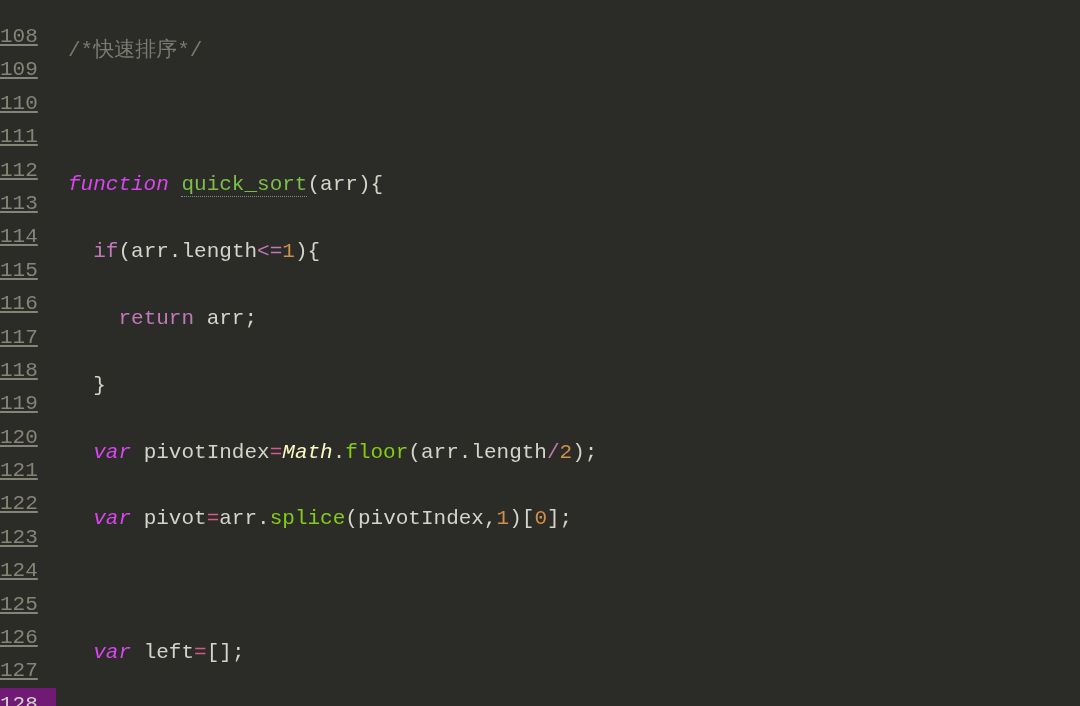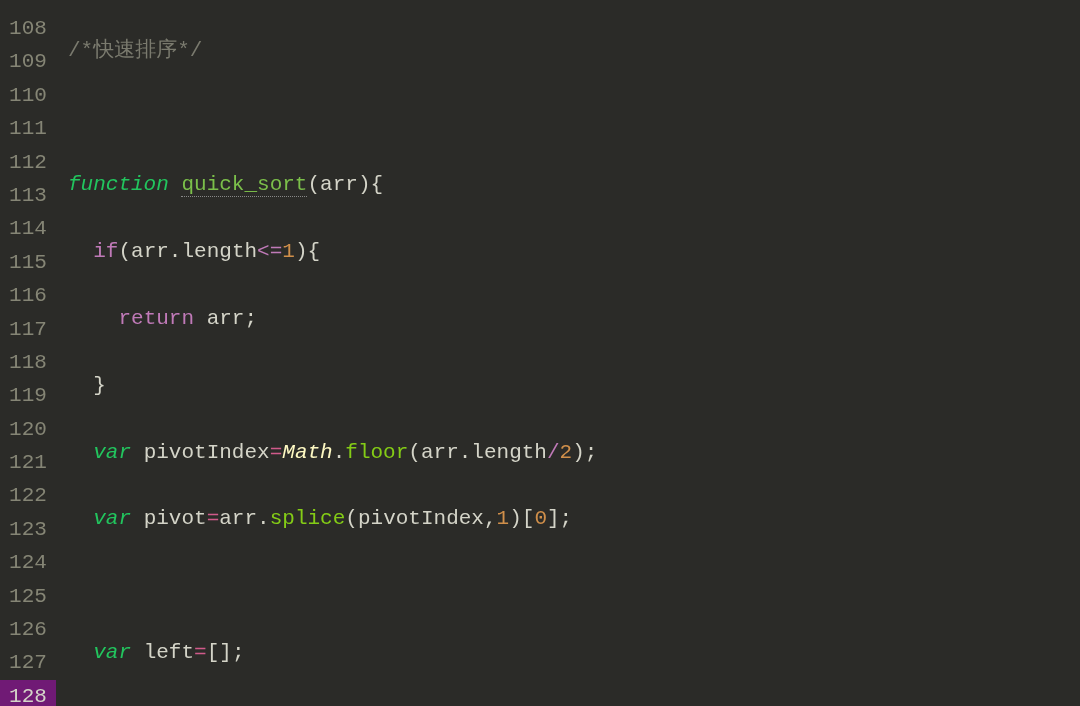--- a/index.html
+++ b/index.html
@@ -13,40 +13,41 @@
       overflow: hidden;
       line-height: 1.6;
     }
     .editor {
       display: flex;
       width: 100%;
       height: 100%;
     }
     .gutter {
       width: 68px;
-      padding-top: 12px;
-      text-align: center;
+      padding-top: 20px;
+      text-align: left;
       padding-right: 12px;
       color: #858575;
       user-select: none;
       flex-shrink: 0;
+      text-decoration: underline;
     }
     .gutter .ln { height: 33.4px; }
     .gutter .ln.active {
       background: #701a75;
       color: #d4d4c8;
     }
     .code {
       padding-top: 0;
       flex: 1;
       white-space: pre;
     }
     .code .line { height: 33.4px; }
     .cmt   { color: #7a7a6e; }
-    .kw    { color: #22c55e; font-style: italic; }
+    .kw    { color: #d946ef; font-style: italic; }
     .kw2   { color: #c07ab8; }
     .fn    { color: #7bbf4a; }
     .fnuse { color: #84cc16; }
     .cls   { color: #fef9c3; font-style: italic; }
     .num   { color: #d08f4a; }
     .op    { color: #c07ab8; }
     .eq    { color: #d05a8a; }
     .id    { color: #d4d4c8; }
     .punc  { color: #d4d4c8; }
     .underline { border-bottom: 1px dotted #888; }

